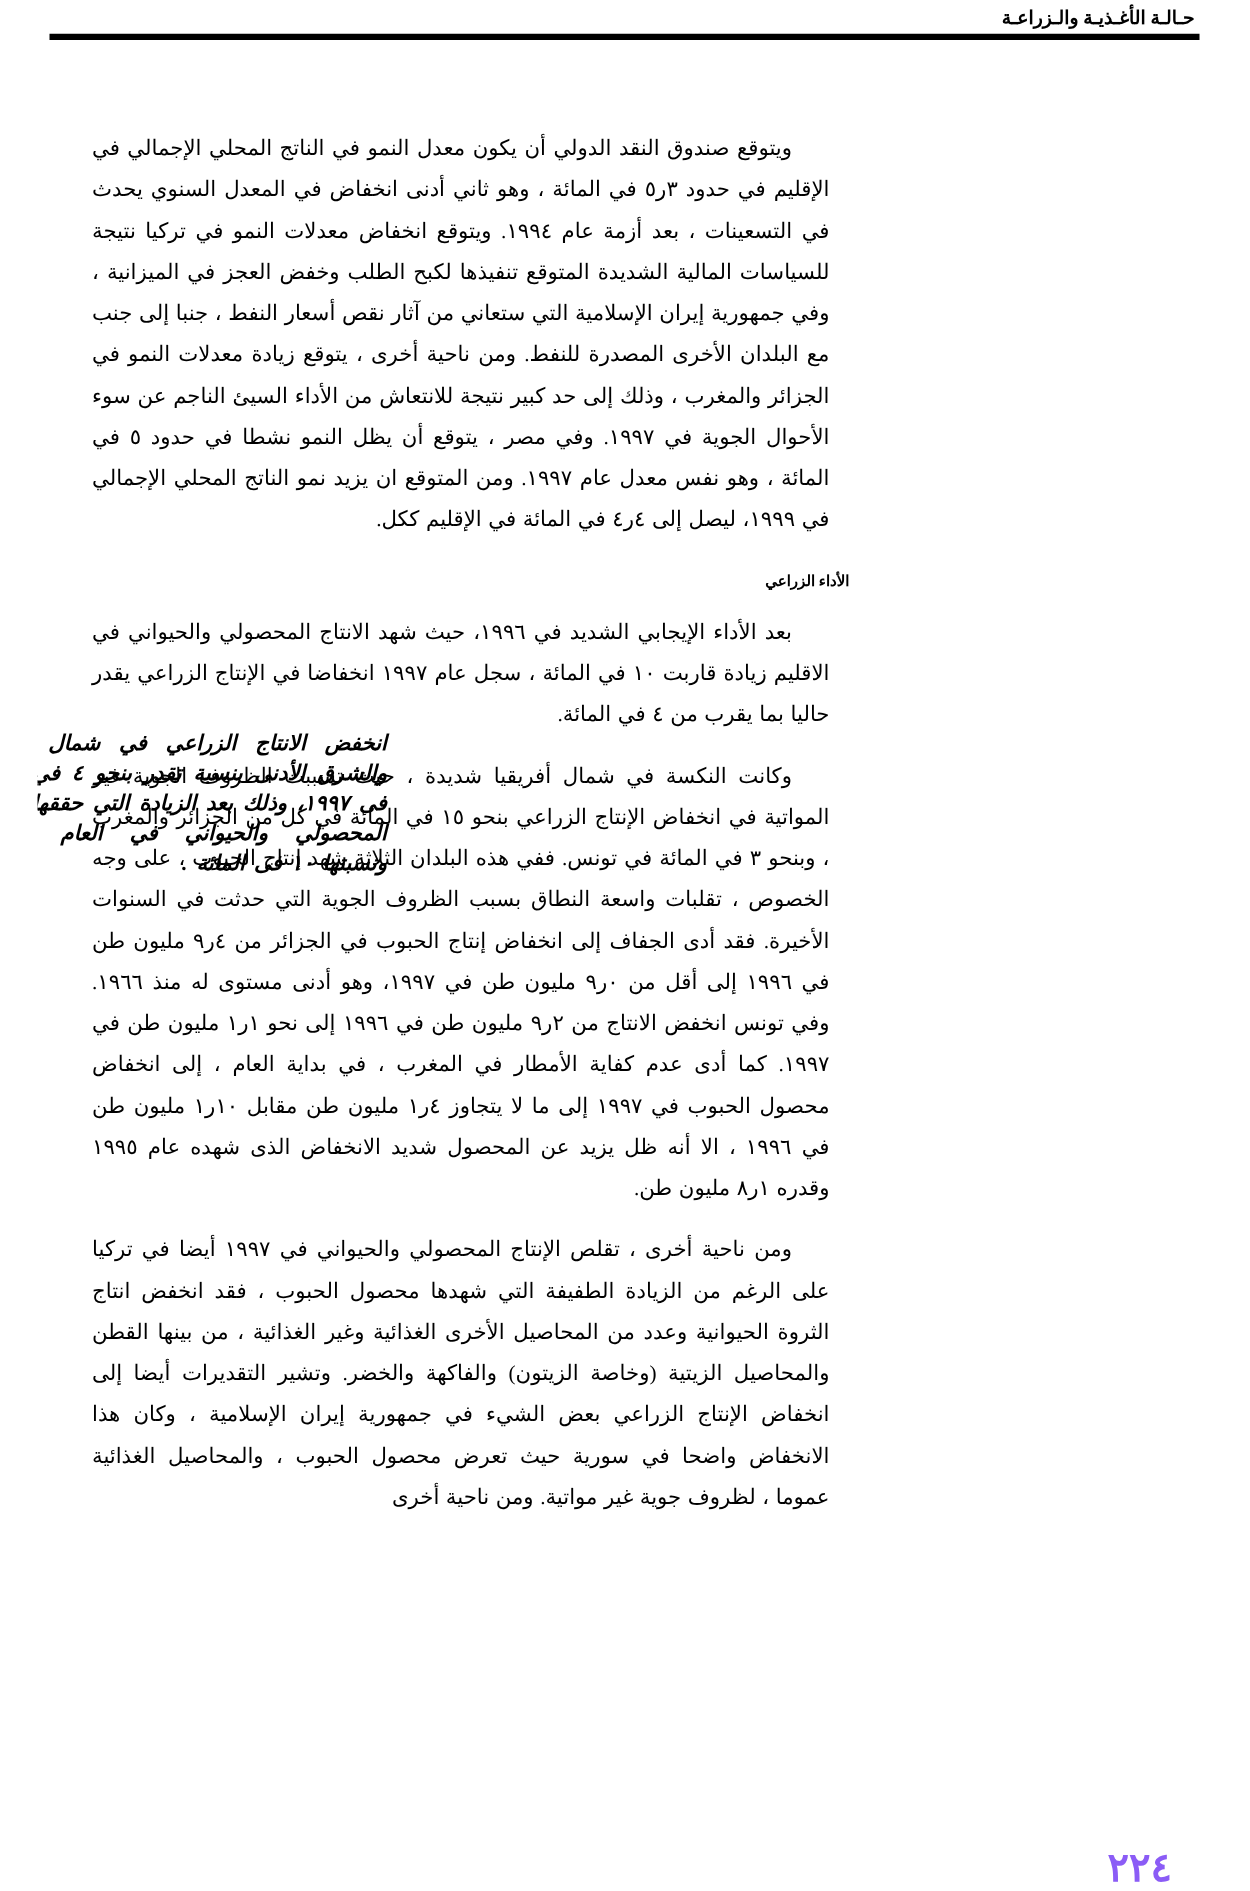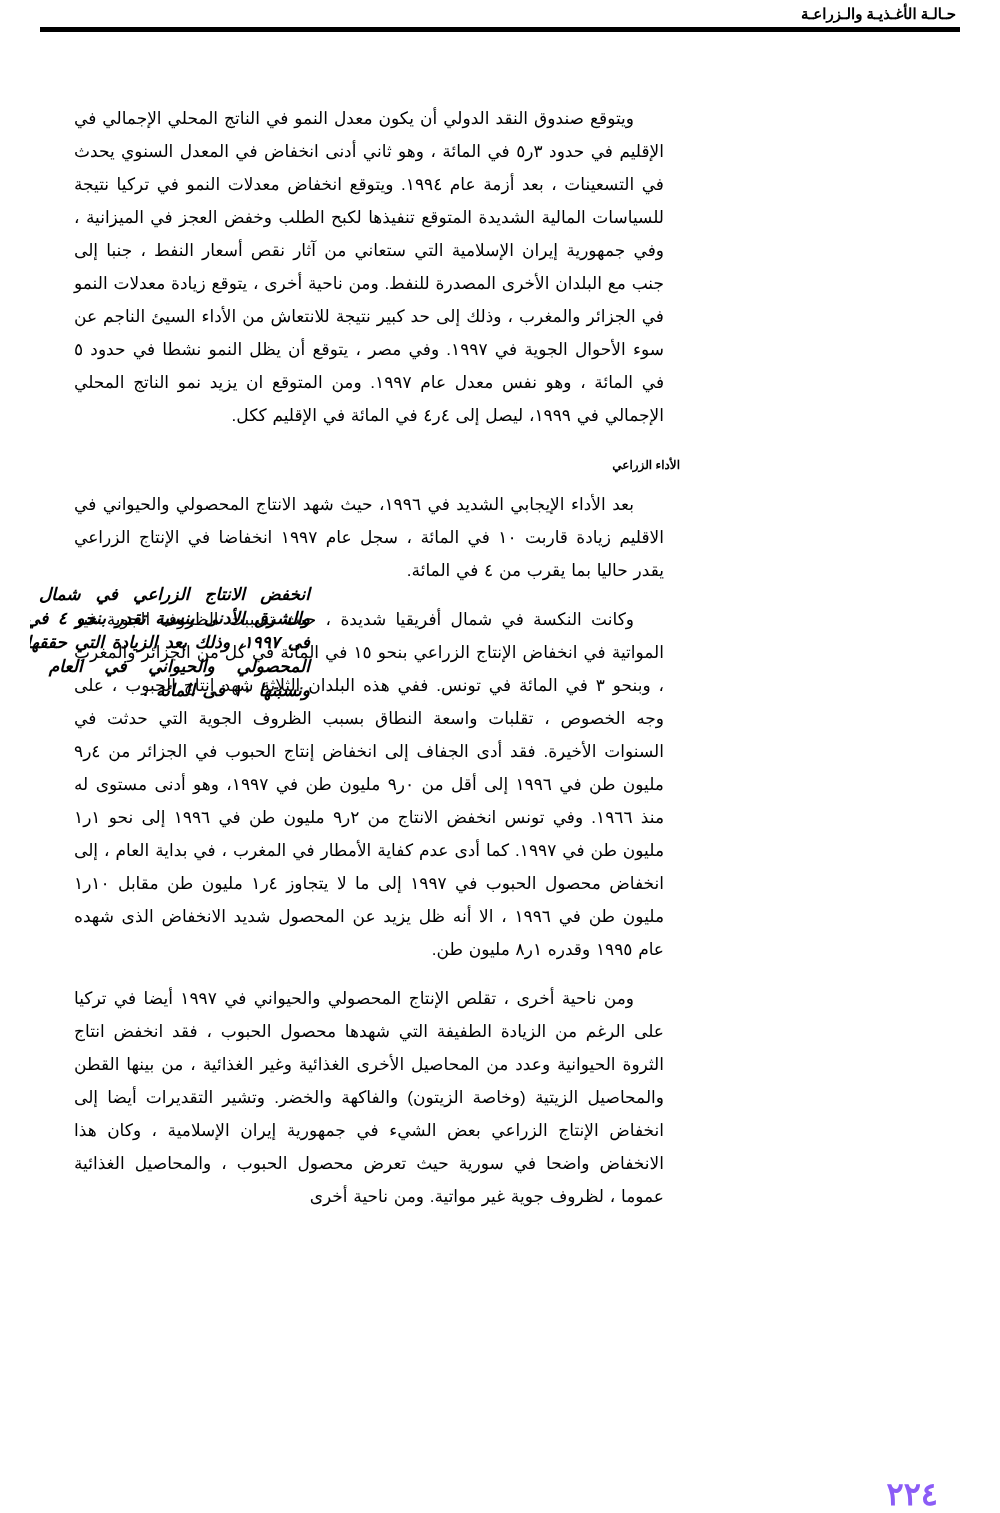--- a/index.html
+++ b/index.html
@@ -7,21 +7,21 @@
     padding: 0;
     background: #ffffff;
   }
   .page {
     position: relative;
     width: 940px;
     height: 1513px;
     margin: 0 auto;
     background: #ffffff;
     color: #000000;
-    font-family: Liberation Sans, sans-serif;
+    font-family: Liberation Serif, serif;
     direction: rtl;
     overflow: hidden;
   }
   .header-title {
     position: absolute;
     top: 5px;
     right: 14px;
     font-size: 15px;
     font-weight: bold;
     letter-spacing: 0.5px;

